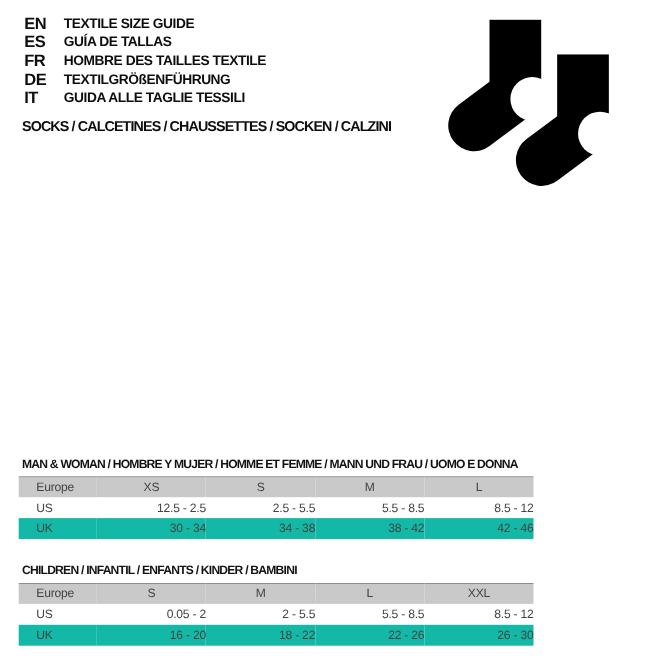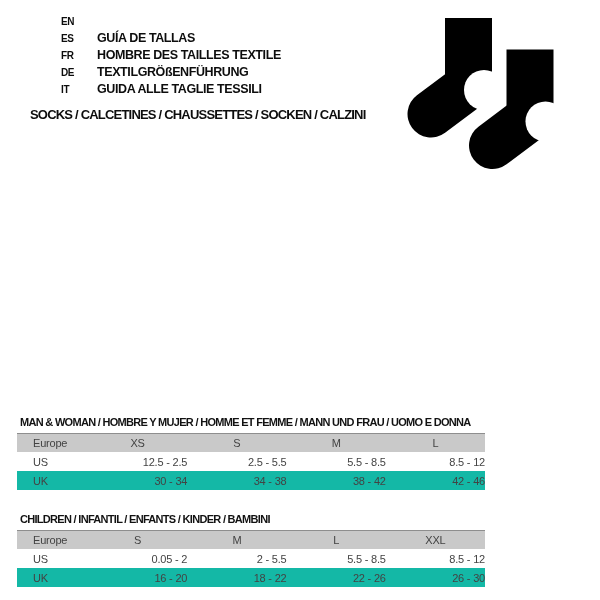--- a/index.html
+++ b/index.html
@@ -5,25 +5,25 @@
   html,body{margin:0;padding:0;}
   body{
     width:600px;height:600px;background:#ffffff;position:relative;
     font-family:"Liberation Sans", sans-serif;color:#0d0d0d;overflow:hidden;
   }
   .page{position:absolute;inset:0;}
 
   
   .lang-block{position:absolute;left:22px;top:13px;}
   .lang-row{display:flex;height:17px;line-height:17px;}
-  .lang-code{width:36px;font-weight:bold;font-size:10px;letter-spacing:-0.4px;margin-left:39px;}
+  .lang-code{width:36px;font-weight:bold;font-size:15px;letter-spacing:-0.4px;}
   .lang-label{font-weight:bold;font-size:12.5px;letter-spacing:-0.4px;white-space:nowrap;}
 
   .category-line{
-    position:absolute;left:30px;top:106px;height:17px;line-height:17px;
+    position:absolute;left:20px;top:106px;height:17px;line-height:17px;
     font-weight:bold;font-size:13px;letter-spacing:-0.8px;white-space:nowrap;
   }
 
   
   .socks-icon{position:absolute;left:405px;top:14px;width:165px;height:162px;}
 
   
   .size-table{position:absolute;left:17px;width:468px;}
   .size-table.adults{top:416px;}
   .size-table.children{top:513px;}
@@ -46,20 +46,21 @@
   table.sizes tr.alt{background:#14b8a6;}
 </style>
 </head>
 <body>
 
 <div class="page">
 
   <div class="lang-block">
     <div class="lang-row">
       <span class="lang-code">EN</span>
+      <span class="lang-label">TEXTILE SIZE GUIDE</span>
     </div>
     <div class="lang-row">
       <span class="lang-code">ES</span>
       <span class="lang-label">GUÍA DE TALLAS</span>
     </div>
     <div class="lang-row">
       <span class="lang-code">FR</span>
       <span class="lang-label">HOMBRE DES TAILLES TEXTILE</span>
     </div>
     <div class="lang-row">

